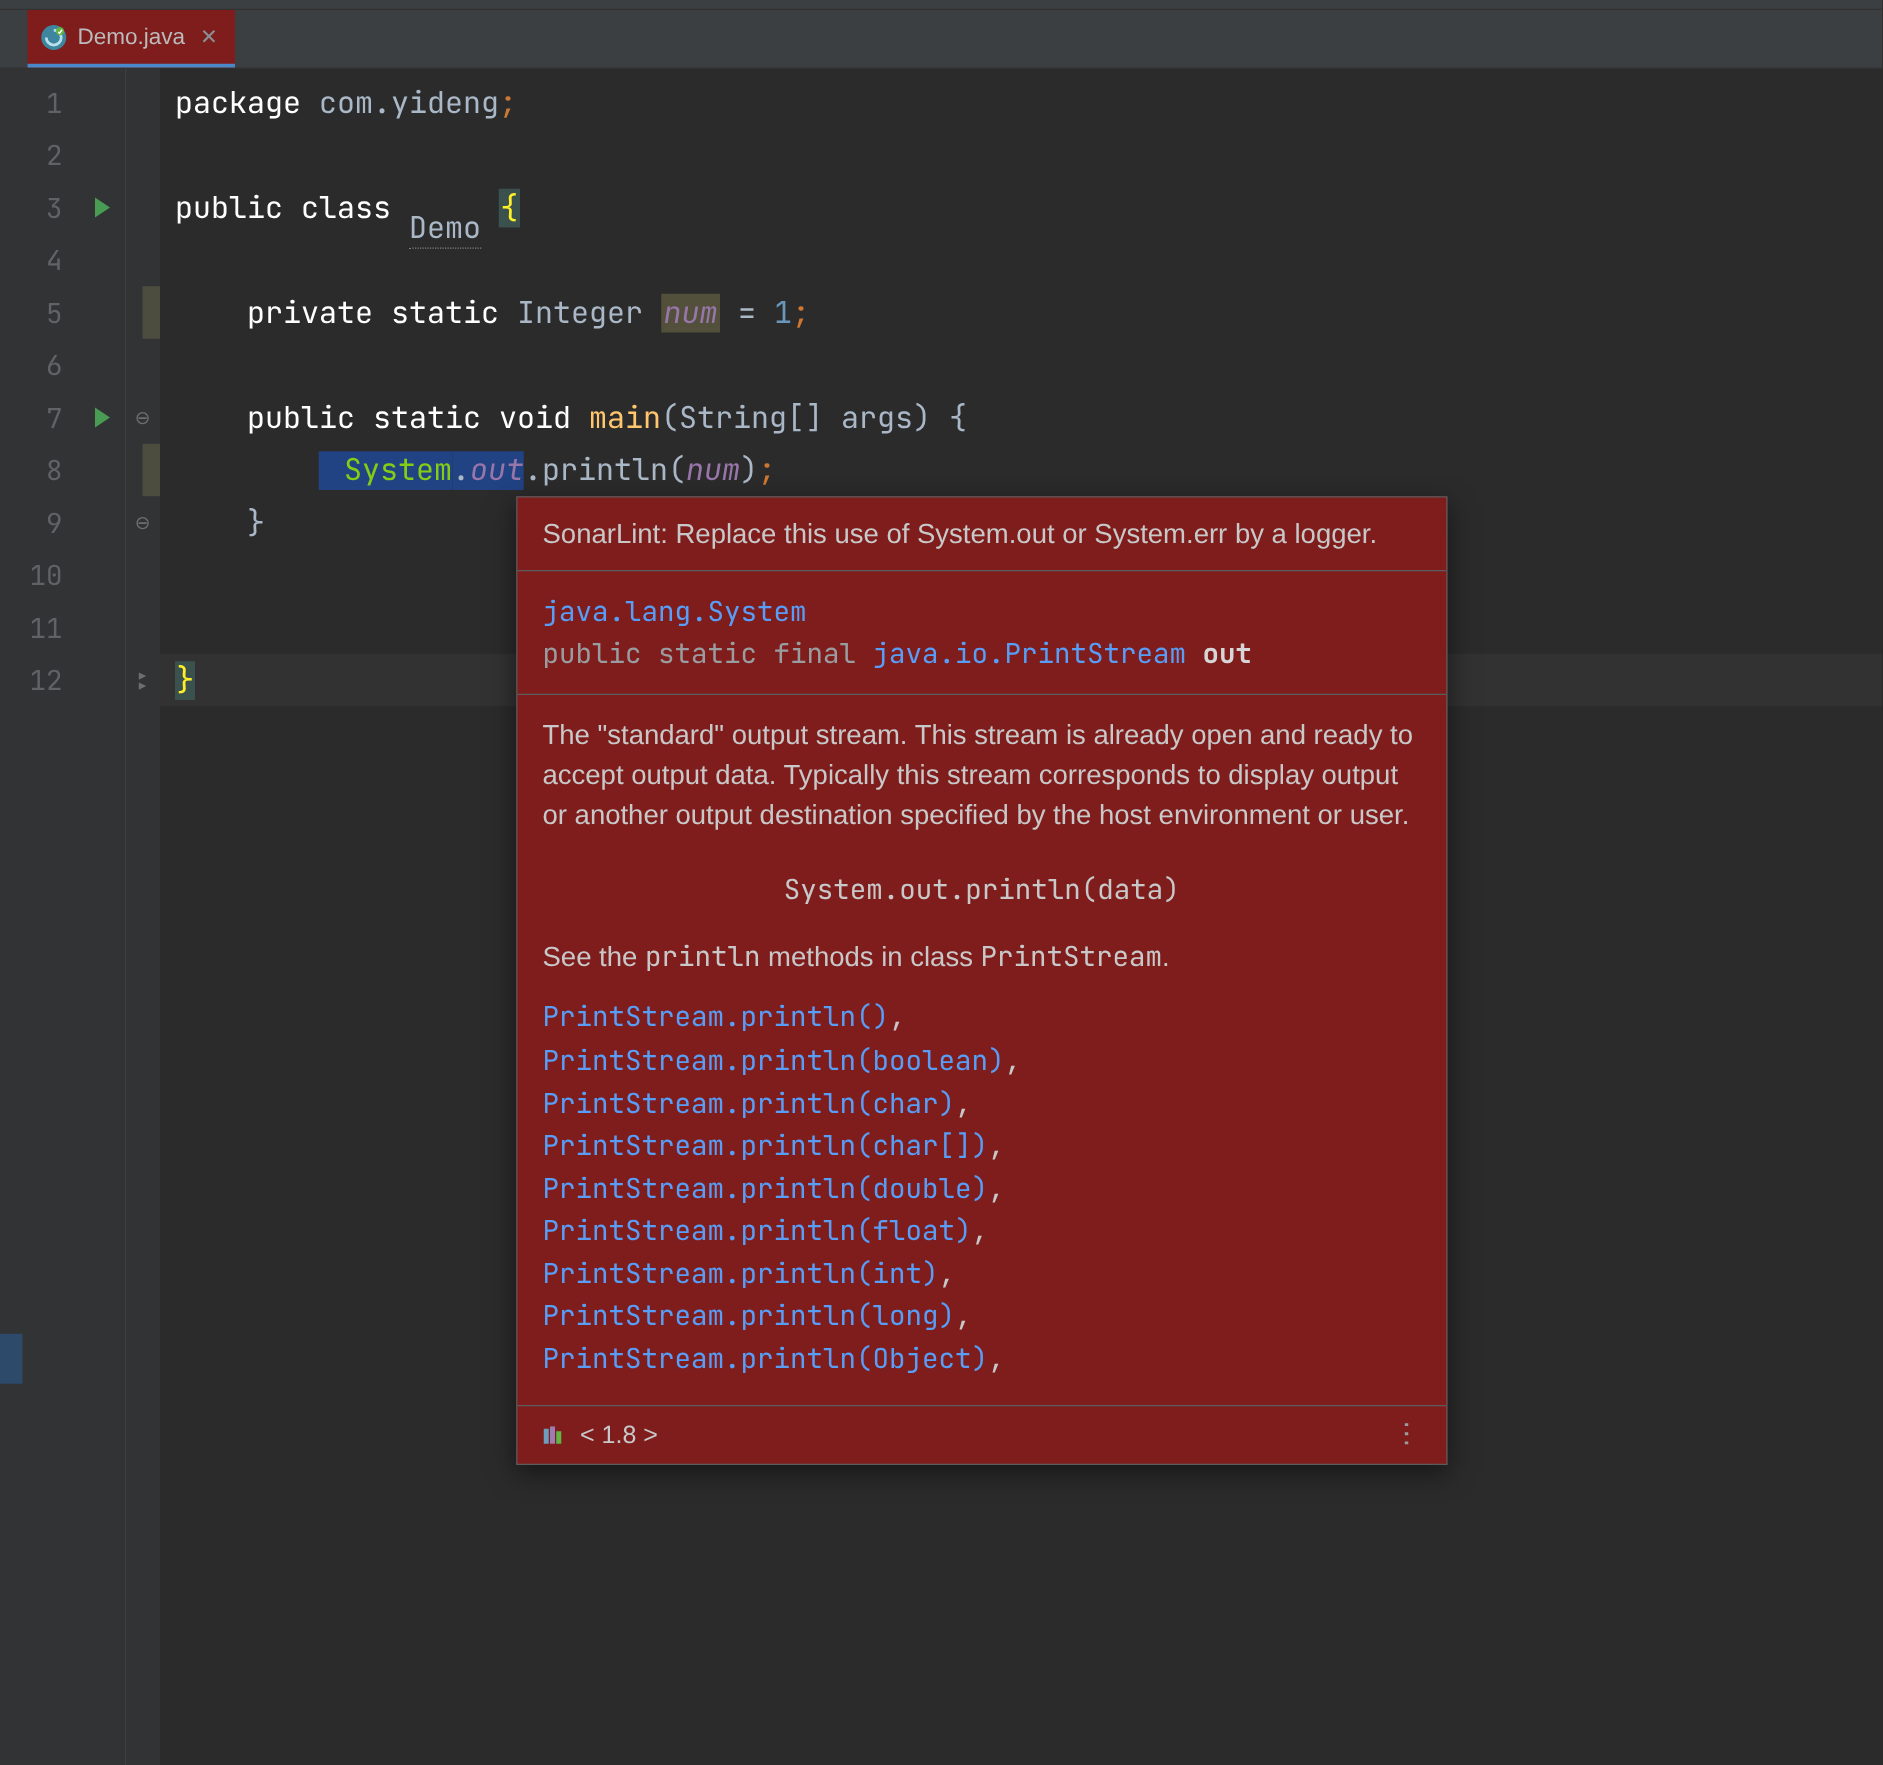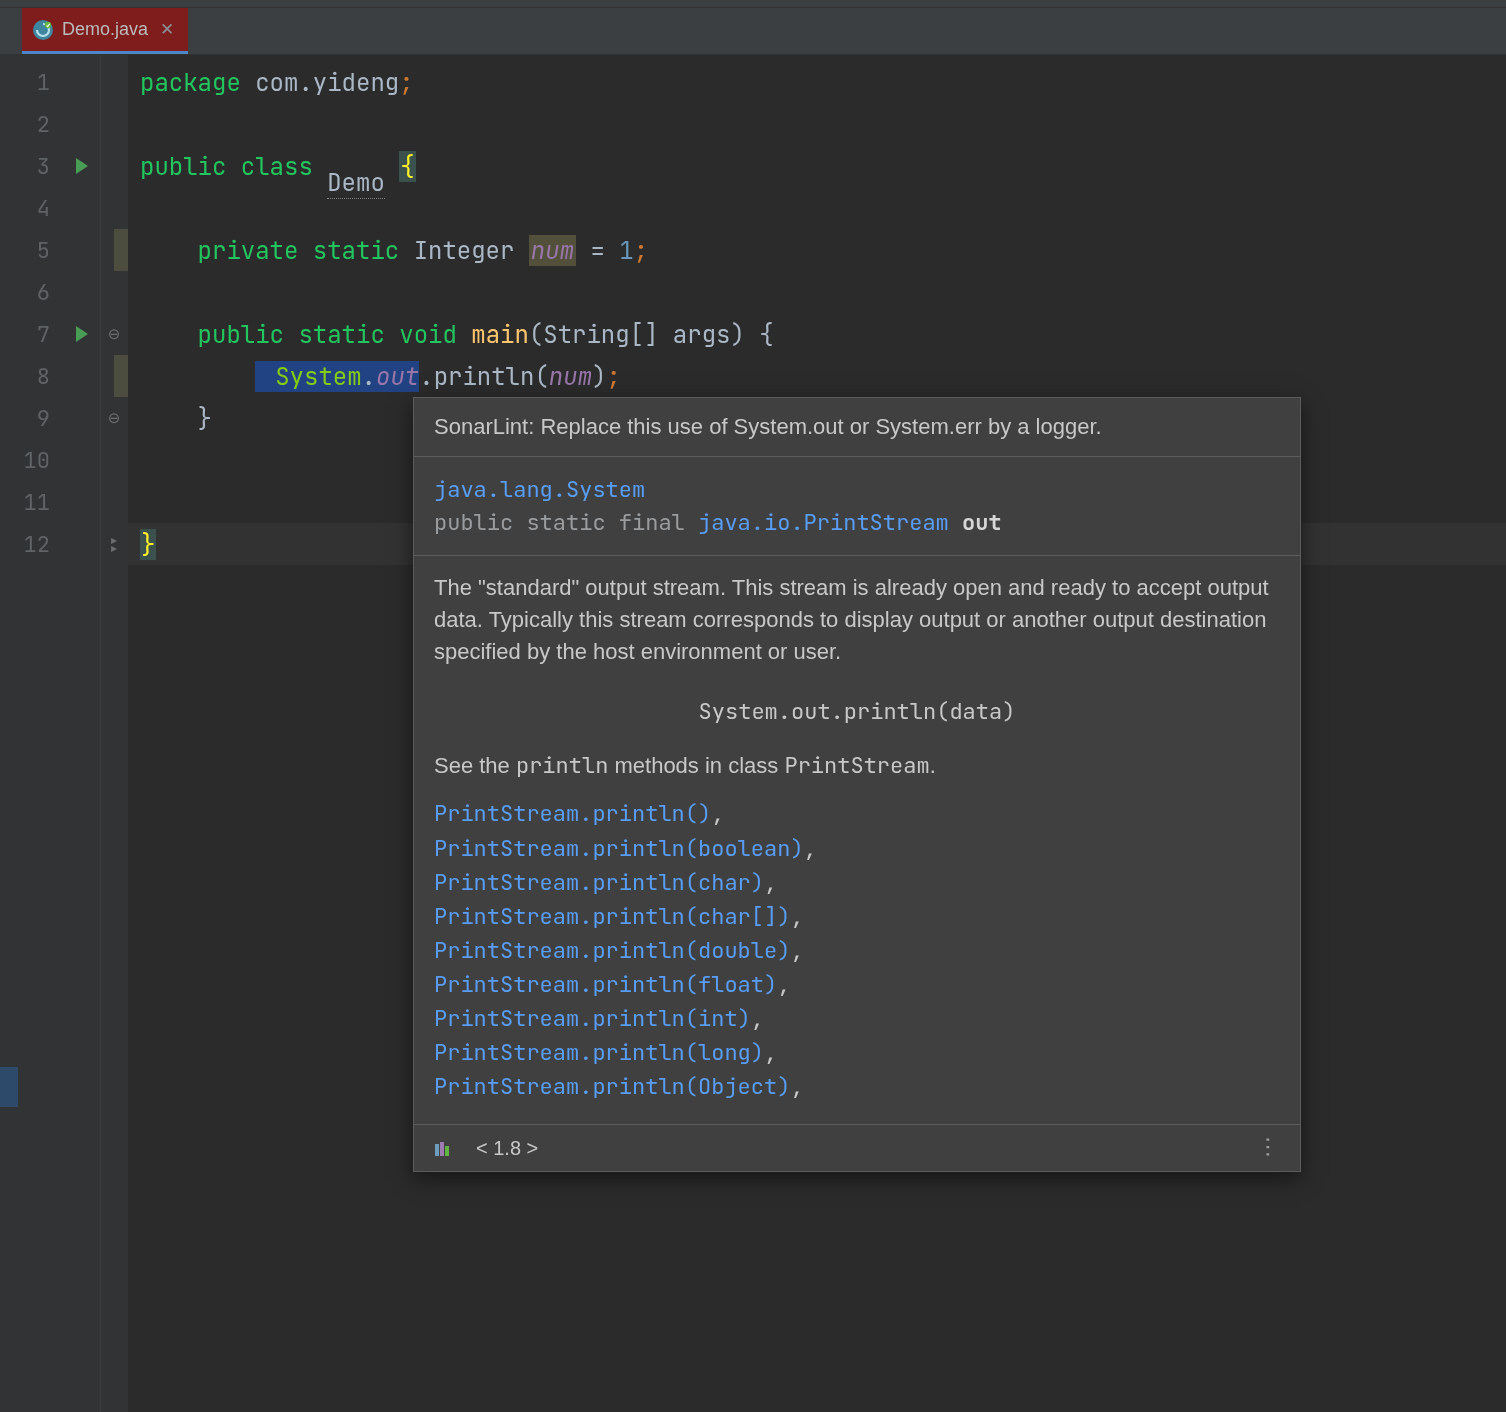--- a/index.html
+++ b/index.html
@@ -102,21 +102,21 @@
     position: relative;
   }
   .code-line {
     height: 42px;
     display: flex;
     align-items: center;
     padding-left: 12px;
     white-space: pre;
   }
   .hl-line { background: #323232; }
-  .tok-kw { color: #22c55e; }
+  .tok-kw { color: #ffffff; }
   .tok-pkg { color: #a9b7c6; }
   .tok-semi { color: #cc7832; }
   .tok-ident { color: #a9b7c6; }
   .tok-classn { color: #a9b7c6; border-bottom: 1px dotted #808080; margin-top: 34px; }
   .tok-brace { color: #a9b7c6; }
   .tok-brace-m { background: #3b514d; color: #ffef28; padding: 0 1px; }
   .tok-type { color: #a9b7c6; }
   .tok-field { color: #9876aa; font-style: italic; }
   .tok-field-hl { background: #52503a; padding: 0 2px; }
   .tok-num { color: #6897bb; }
@@ -129,22 +129,22 @@
     width: 14px;
     height: 42px;
     background: #4d4d3f;
   }
   .sel { background: #214283; }
   
   .popup {
     position: absolute;
     left: 413px;
     top: 397px;
-    width: 888px;
-    background: #404040;
+    width: 745px;
+    background: #7f1d1d;
     border: 1px solid #5a5c5e;
     box-shadow: 0 6px 20px rgba(0,0,0,0.5);
     font-family: "Segoe UI", Arial, sans-serif;
     color: #bababa;
   }
   .popup-header {
     padding: 16px 20px;
     border-bottom: 1px solid #5a5c5e;
     font-size: 22px;
     color: #c8c8c8;
@@ -187,21 +187,21 @@
   .see-also-list a { color: #589df6; cursor: pointer; }
   .popup-footer {
     border-top: 1px solid #5a5c5e;
     padding: 10px 20px;
     display: flex;
     align-items: center;
     justify-content: space-between;
     font-size: 20px;
     color: #c8c8c8;
   }
-  .footer-left { display: flex; align-items: center; gap: 22px; }
+  .footer-left { display: flex; align-items: center; gap: 10px; }
   .lib-icon { width: 20px; height: 16px; display: inline-block; }
   .dots { color: #9a9da0; font-size: 22px; cursor: pointer; letter-spacing: 2px; transform: rotate(90deg); }
   .left-indicator{
     position:absolute;
     left:0;
     width:18px;
     height:40px;
     background:#2d4a6b;
     top:1012px;
   }

